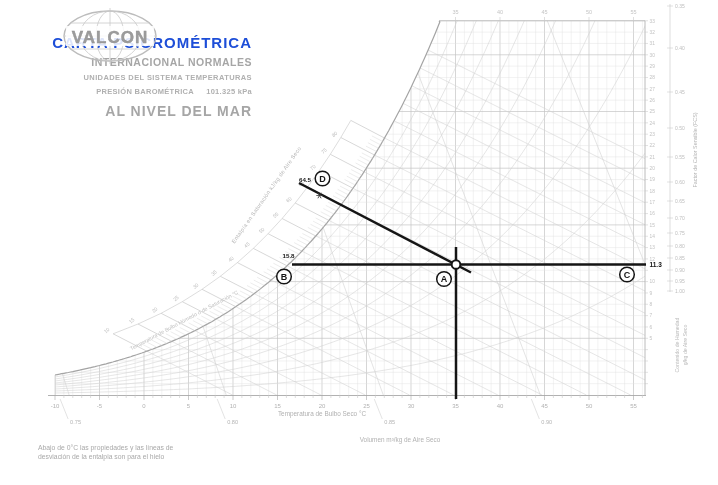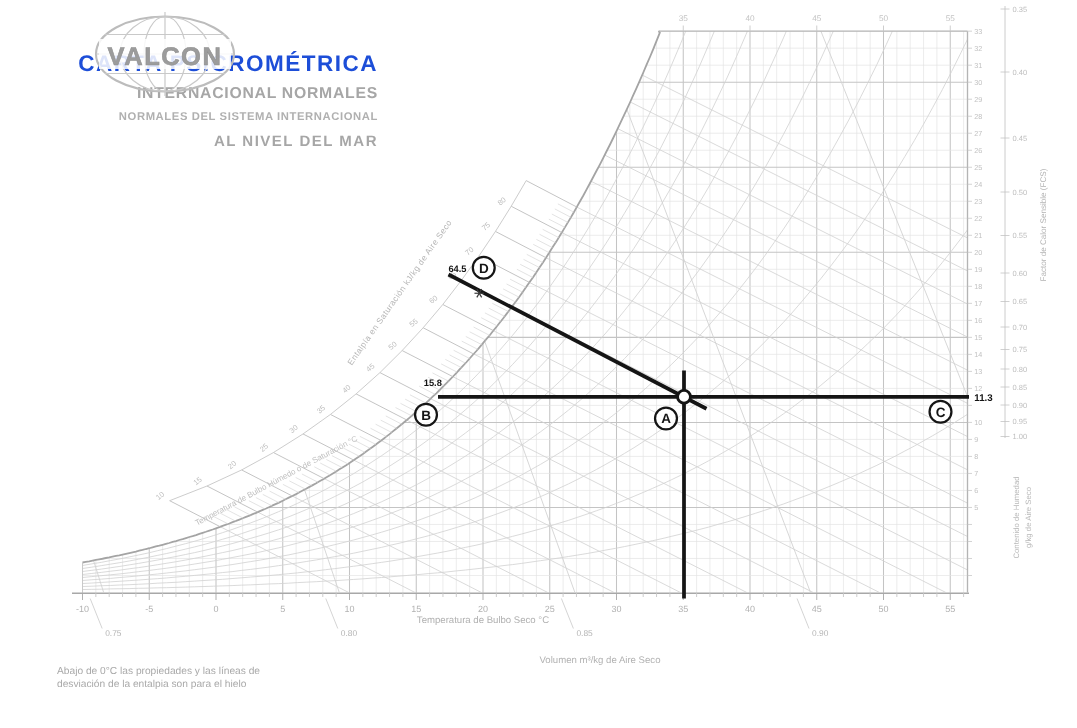--- a/index.html
+++ b/index.html
@@ -6,21 +6,21 @@
   .stage{position:relative;width:718px;height:485px;background:#fff;overflow:hidden;
          font-family:"Liberation Sans",sans-serif;}
   svg{position:absolute;left:0;top:0;}
   .title-block{position:absolute;left:52px;top:6px;width:200px;text-align:right;color:#9e9e9e;}
   .logo-wrap{display:inline-block;margin-left:14px;}
   .t-title{margin-top:10px;font-size:15px;font-weight:bold;letter-spacing:1px;color:#1d4ed8;}
   .t-sub1{margin-top:5px;font-size:10.5px;font-weight:bold;letter-spacing:.5px;color:#a6a6a6;}
   .t-sub2{margin-top:5px;font-size:7.5px;font-weight:bold;letter-spacing:.4px;color:#b0b0b0;}
   .t-sub3{margin-top:5px;font-size:7.5px;font-weight:bold;letter-spacing:.3px;color:#b0b0b0;}
   .t-sub3 .pv{margin-left:10px;}
-  .t-sub4{margin-top:7px;font-size:10px;font-weight:bold;letter-spacing:1px;color:#a6a6a6;}
+  .t-sub4{margin-top:7px;font-size:14px;font-weight:bold;letter-spacing:1px;color:#a6a6a6;}
   .note{position:absolute;left:38px;top:443px;width:162px;font-size:6.8px;line-height:1.35;
         color:#a9a9a9;}
   .caption{position:absolute;left:10px;top:467px;width:700px;font-size:8.6px;font-style:italic;
            color:#2b2b2b;}
 </style>
 </head>
 <body>
 
 <div class="stage">
 
@@ -505,20 +505,24 @@
         <line x1="12" y1="30" x2="104" y2="30" stroke="#c9c9c9" stroke-width="0.8"></line>
         <line x1="18" y1="17" x2="98" y2="17" stroke="#c9c9c9" stroke-width="0.8"></line>
         <line x1="18" y1="43" x2="98" y2="43" stroke="#c9c9c9" stroke-width="0.8"></line>
         <line x1="58" y1="2" x2="58" y2="58" stroke="#c9c9c9" stroke-width="0.8"></line>
         <rect x="14" y="20" width="88" height="20" fill="#ffffff" opacity="0.85"></rect>
         <text x="58" y="37" text-anchor="middle" font-family="Liberation Sans, sans-serif" font-size="17" font-weight="bold" letter-spacing="1" fill="#9c9c9c" stroke="#8f8f8f" stroke-width="0.4">VALCON</text>
       </svg>
     </span>
     <div class="t-title">CARTA PSICROMÉTRICA</div>
     <div class="t-sub1">INTERNACIONAL NORMALES</div>
-    <div class="t-sub2">NORMALES DEL SISTEMA INTERNACIONAL</div>
+    <div class="t-sub2">UNIDADES DEL SISTEMA TEMPERATURAS</div>
+    <div class="t-sub3">
+      <span>PRESIÓN BAROMÉTRICA</span>
+      <span class="pv">101.325 kPa</span>
+    </div>
     <div class="t-sub4">AL NIVEL DEL MAR</div>
   </div>
 
   <div class="note">Abajo de 0°C las propiedades y las líneas de desviación de la entalpia son para el hielo</div>
 
 
 </div>
 
 </body></html>

